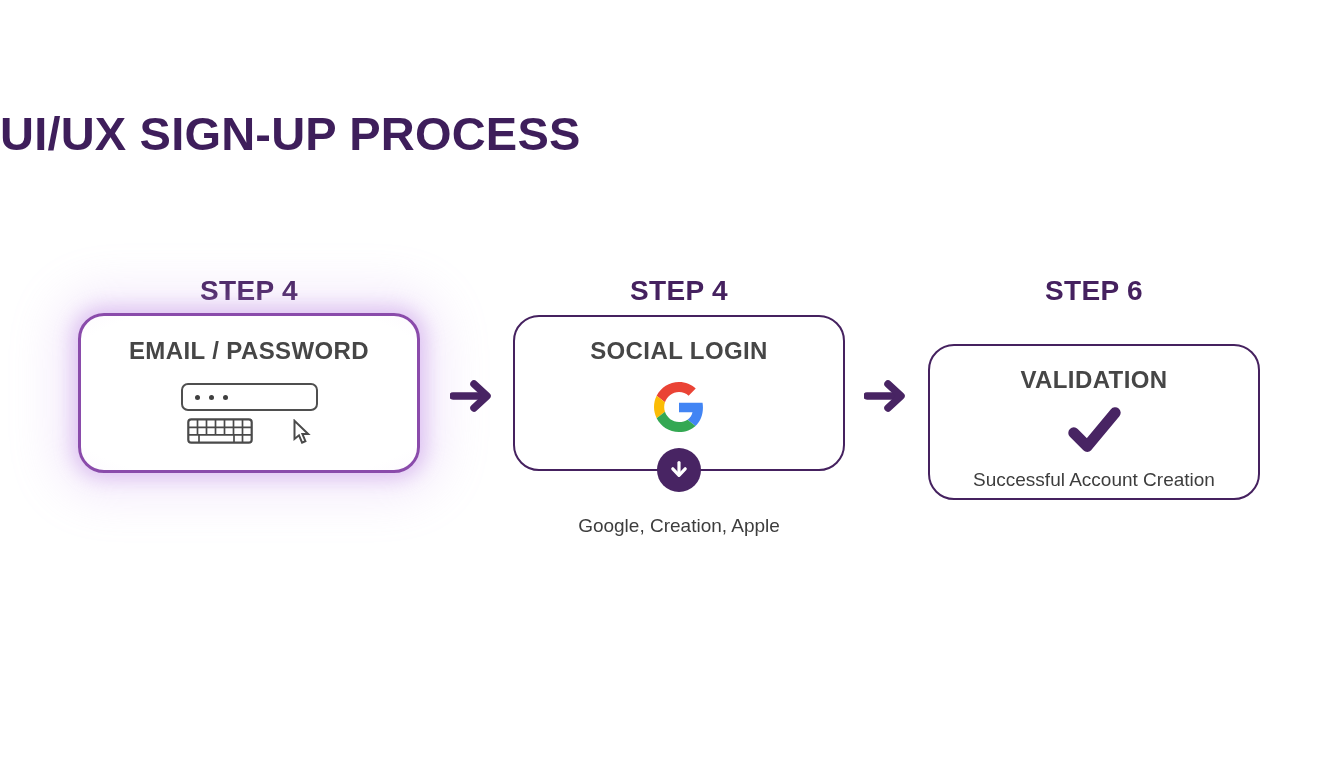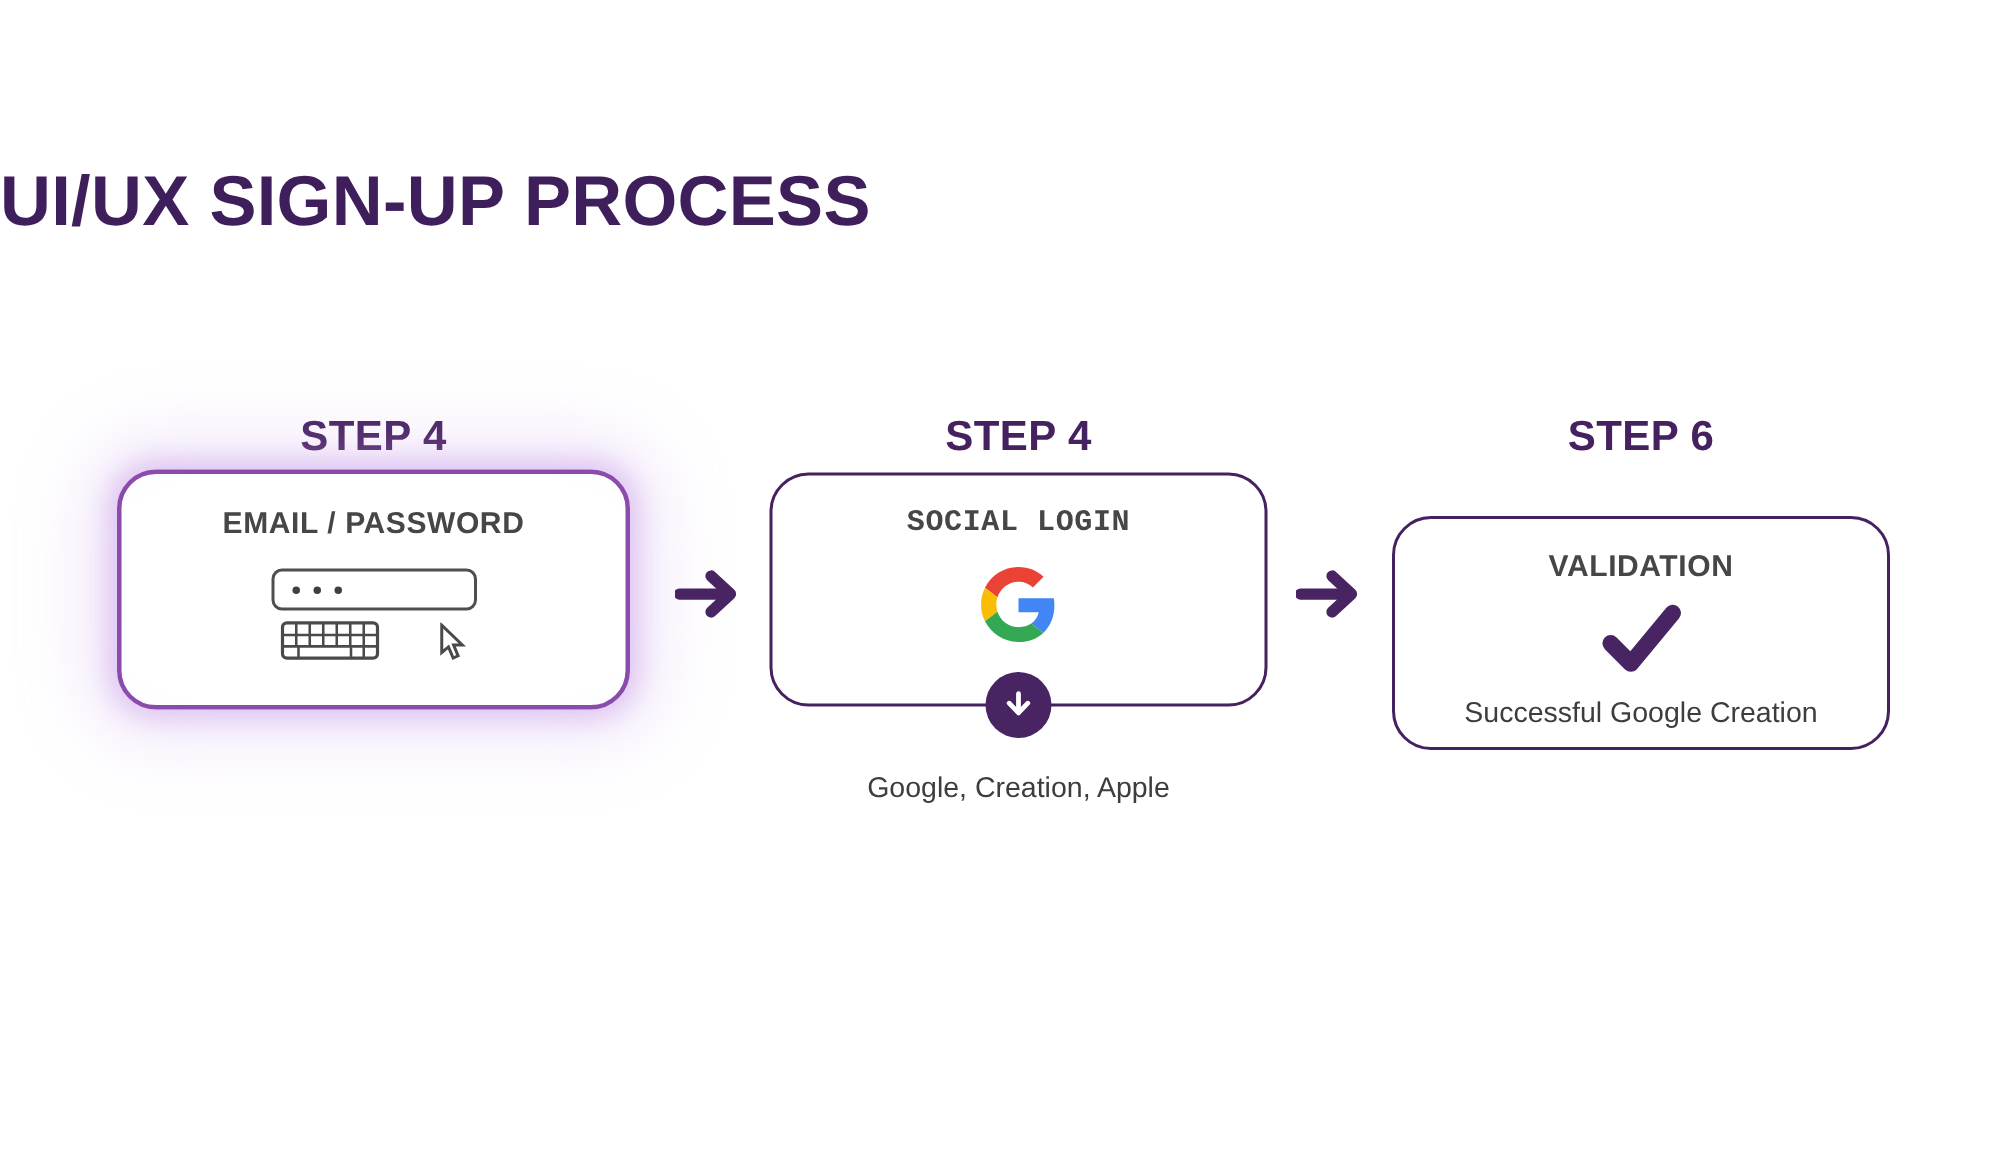--- a/index.html
+++ b/index.html
@@ -63,25 +63,25 @@
     box-shadow:
       0 0 18px 6px rgba(187, 133, 228, 0.40),
       0 0 46px 24px rgba(205, 166, 236, 0.22);
     padding-top: 23px;
   }
   .card.plain {
     border: 2.5px solid var(--card-border);
     width: 332px; height: 156px;
     padding-top: 22px;
   }
-  .card.c2 { left: 513px; top: 315px; font-family: Liberation Mono, monospace; }
+  .card.c2 { left: 513px; top: 315px; }
   .card.c3 { left: 928px; top: 315px; margin-top: 29px; }
 
   .card-heading {
-    font-size: 20px;
+    font-size: 24px;
     font-weight: 700;
     letter-spacing: 0.4px;
     color: var(--heading-gray);
     line-height: 1;
   }
   .password-input {
     margin-top: 20px;
     width: 137px;
     height: 28px;
     border: 2.3px solid #4f4f4f;
@@ -210,16 +210,16 @@
     <line x1="3" y1="22" x2="33" y2="22" style="stroke:var(--accent-purple)" stroke-width="7.5" stroke-linecap="round"></line>
     <polyline points="24,10 37,22 24,34" style="stroke:var(--accent-purple)" stroke-width="7.5" stroke-linecap="round" stroke-linejoin="round"></polyline>
   </svg>
 
   <div class="step-label s3">STEP 6</div>
   <div class="card plain c3">
     <div class="card-heading">VALIDATION</div>
     <svg class="check-svg" viewBox="0 0 60 52" fill="none">
       <path d="M9 29 L23 43 L52 8" style="stroke:var(--accent-purple)" stroke-width="11.5" stroke-linecap="round" stroke-linejoin="round"></path>
     </svg>
-    <div class="card-caption">Successful Google Creation</div>
+    <div class="card-caption">Successful Account Creation</div>
   </div>
 
 </div>
 
 </body></html>

